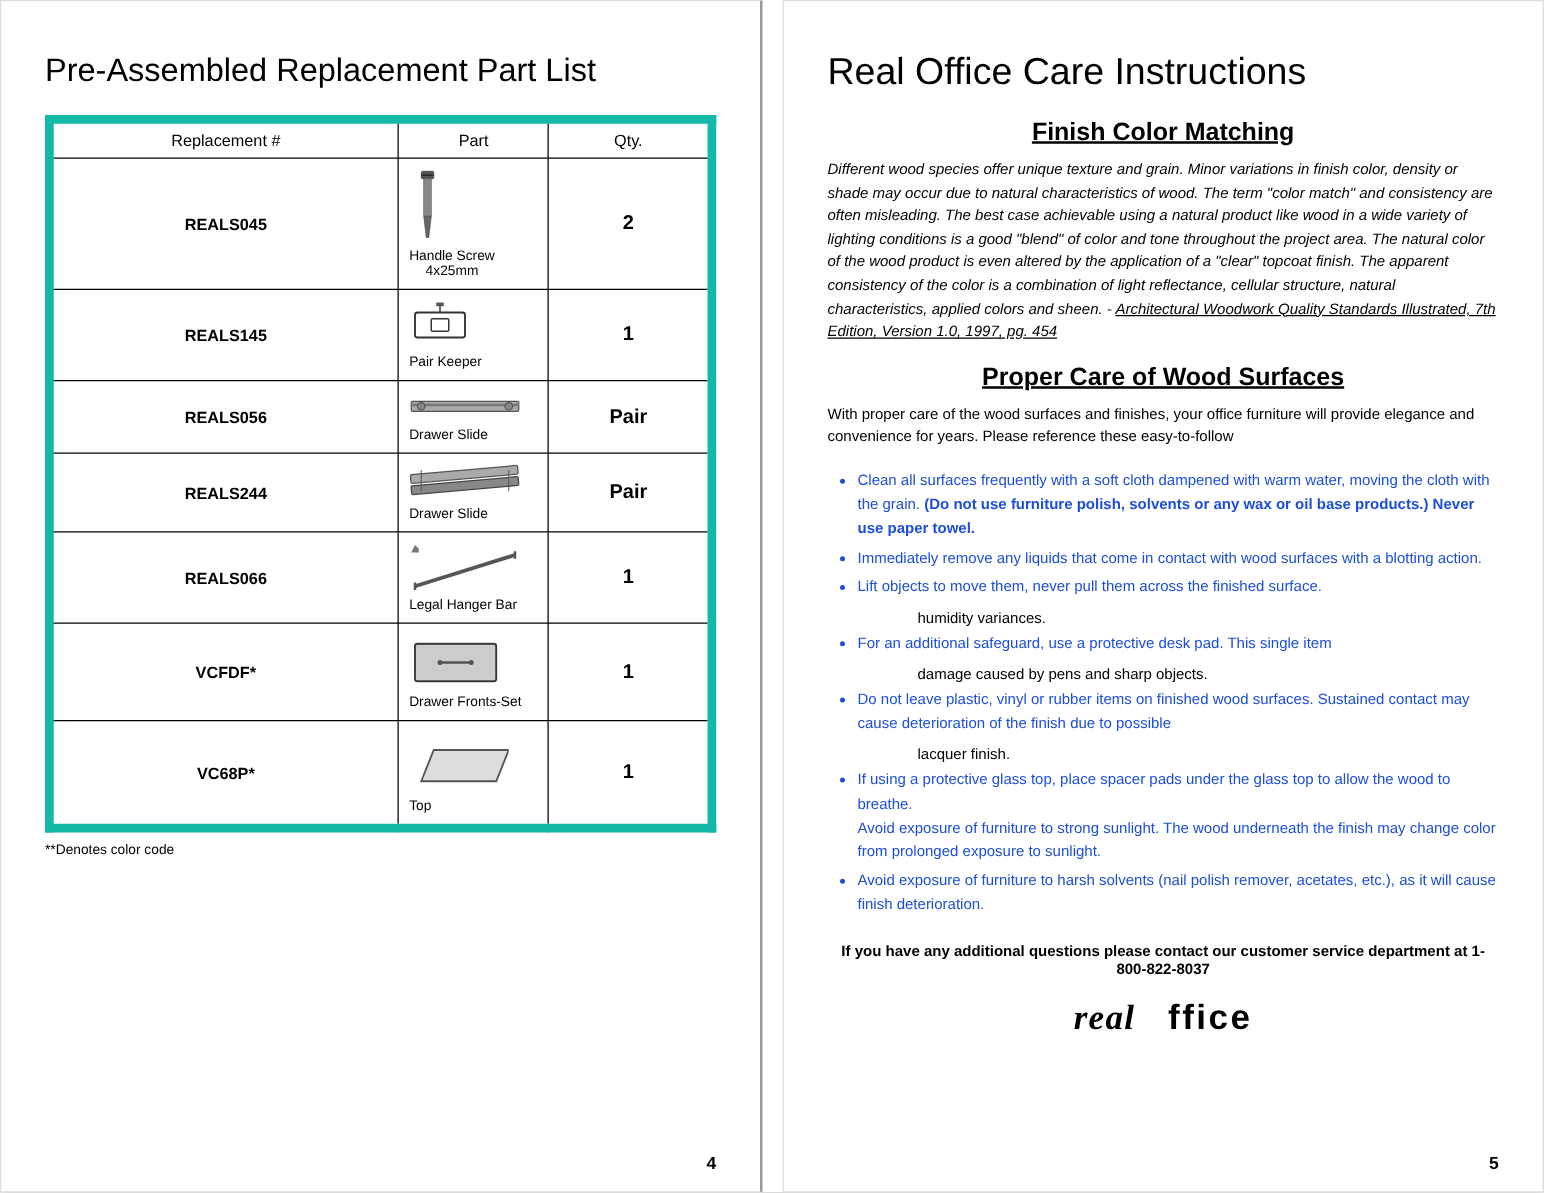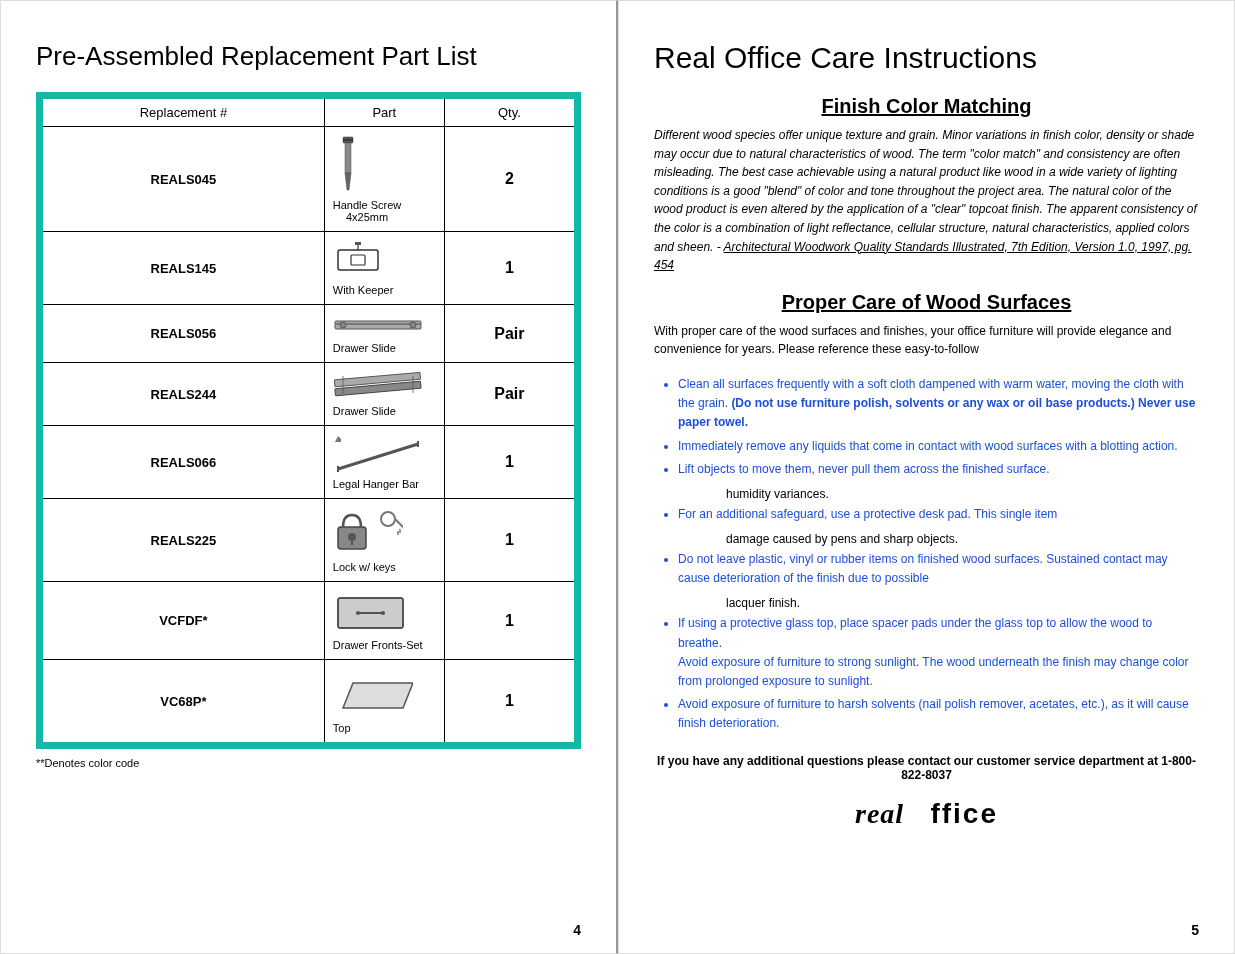--- a/index.html
+++ b/index.html
@@ -6,21 +6,21 @@
     body {
       background: #ccc;
       display: flex;
       justify-content: center;
       align-items: center;
       min-height: 100vh;
       font-family: Arial, sans-serif;
     }
     .pages-container {
       display: flex;
-      gap: 0;
+      gap: 16px;
       background: #fff;
       box-shadow: 0 2px 10px rgba(0,0,0,0.3);
       width: 1235px;
       min-height: 954px;
     }
     .page {
       flex: 1;
       padding: 40px 35px 30px 35px;
       position: relative;
       border: 1px solid #ddd;
@@ -197,21 +197,21 @@
         <tr>
           <td class="part-number">REALS145</td>
           <td class="part-img-cell">
             <div class="part-icon">
               <svg width="50" height="40" viewBox="0 0 50 40">
                 <rect x="5" y="10" width="40" height="20" rx="2" fill="none" stroke="#333" stroke-width="1.5"></rect>
                 <rect x="18" y="15" width="14" height="10" rx="1" fill="none" stroke="#333" stroke-width="1.2"></rect>
                 <line x1="25" y1="10" x2="25" y2="5" stroke="#333" stroke-width="1.2"></line>
                 <rect x="22" y="2" width="6" height="3" fill="#555"></rect>
               </svg>
-              <div class="part-label">With Keeper</div>
+              <div class="part-label">Pair Keeper</div>
             </div>
           </td>
           <td class="qty-cell">1</td>
         </tr>
 
         <tr>
           <td class="part-number">REALS056</td>
           <td class="part-img-cell">
             <div class="part-icon">
               <svg width="90" height="25" viewBox="0 0 90 25">
@@ -251,41 +251,20 @@
                 <line x1="5" y1="32" x2="5" y2="38" stroke="#555" stroke-width="2"></line>
                 <line x1="85" y1="7" x2="85" y2="13" stroke="#555" stroke-width="2"></line>
                 <polygon points="8,5 5,2 2,8 8,8" fill="#777"></polygon>
               </svg>
               <div class="part-label">Legal Hanger Bar</div>
             </div>
           </td>
           <td class="qty-cell">1</td>
         </tr>
 
-        <tr>
-          <td class="part-number">REALS225</td>
-          <td class="part-img-cell">
-            <div class="part-icon">
-              <svg width="70" height="50" viewBox="0 0 70 50">
-
-                <rect x="5" y="20" width="28" height="22" rx="3" fill="#888" stroke="#444" stroke-width="1.5"></rect>
-                <path d="M10,20 Q10,8 19,8 Q28,8 28,20" fill="none" stroke="#555" stroke-width="2.5"></path>
-                <circle cx="19" cy="30" r="4" fill="#555"></circle>
-                <line x1="19" y1="34" x2="19" y2="38" stroke="#555" stroke-width="2"></line>
-
-                <ellipse cx="55" cy="12" rx="7" ry="7" fill="none" stroke="#777" stroke-width="2"></ellipse>
-                <line x1="62" y1="12" x2="72" y2="22" stroke="#777" stroke-width="2"></line>
-                <line x1="67" y1="22" x2="67" y2="26" stroke="#777" stroke-width="1.5"></line>
-                <line x1="65" y1="24" x2="65" y2="28" stroke="#777" stroke-width="1.5"></line>
-              </svg>
-              <div class="part-label">Lock w/ keys</div>
-            </div>
-          </td>
-          <td class="qty-cell">1</td>
-        </tr>
 
         <tr>
           <td class="part-number">VCFDF*</td>
           <td class="part-img-cell">
             <div class="part-icon">
               <svg width="75" height="45" viewBox="0 0 75 45">
                 <rect x="5" y="8" width="65" height="30" rx="2" fill="#ccc" stroke="#555" stroke-width="1.5"></rect>
                 <rect x="5" y="8" width="65" height="30" rx="2" fill="none" stroke="#333" stroke-width="1"></rect>
                 <line x1="25" y1="23" x2="50" y2="23" stroke="#555" stroke-width="2"></line>
                 <circle cx="25" cy="23" r="2" fill="#555"></circle>

